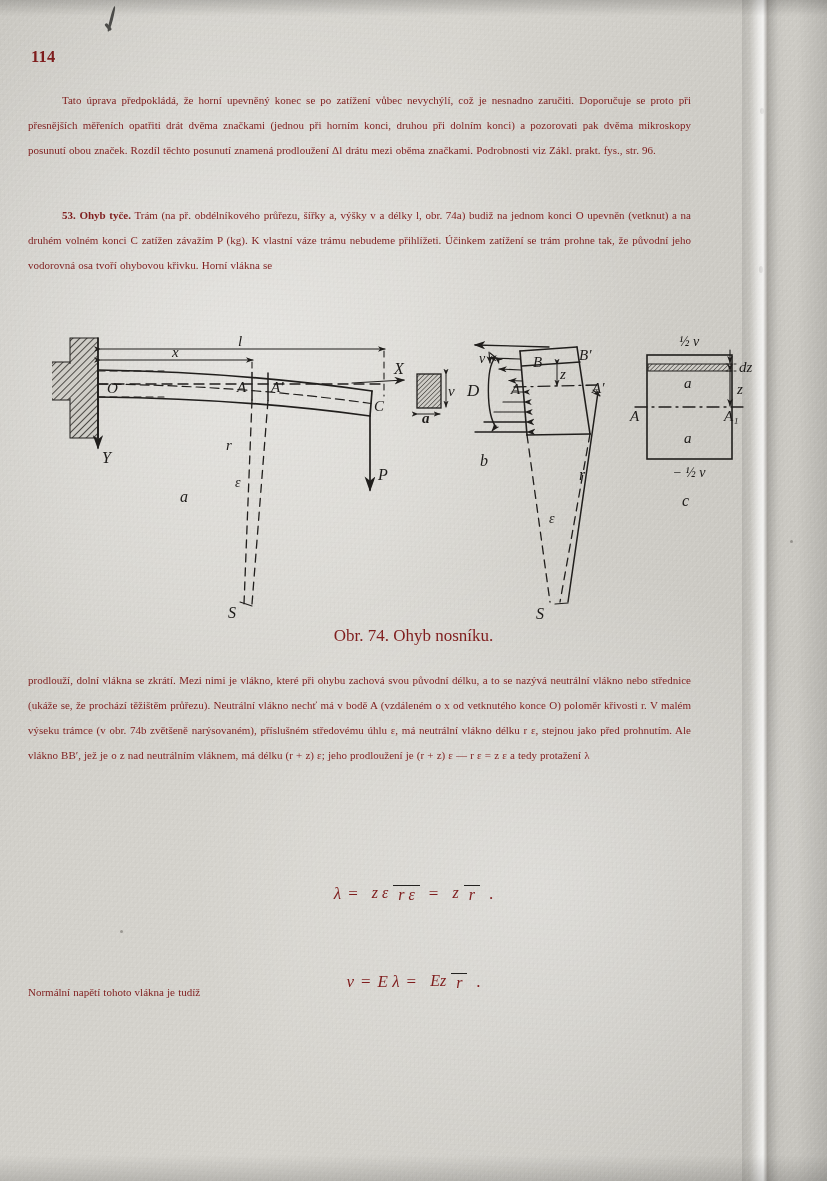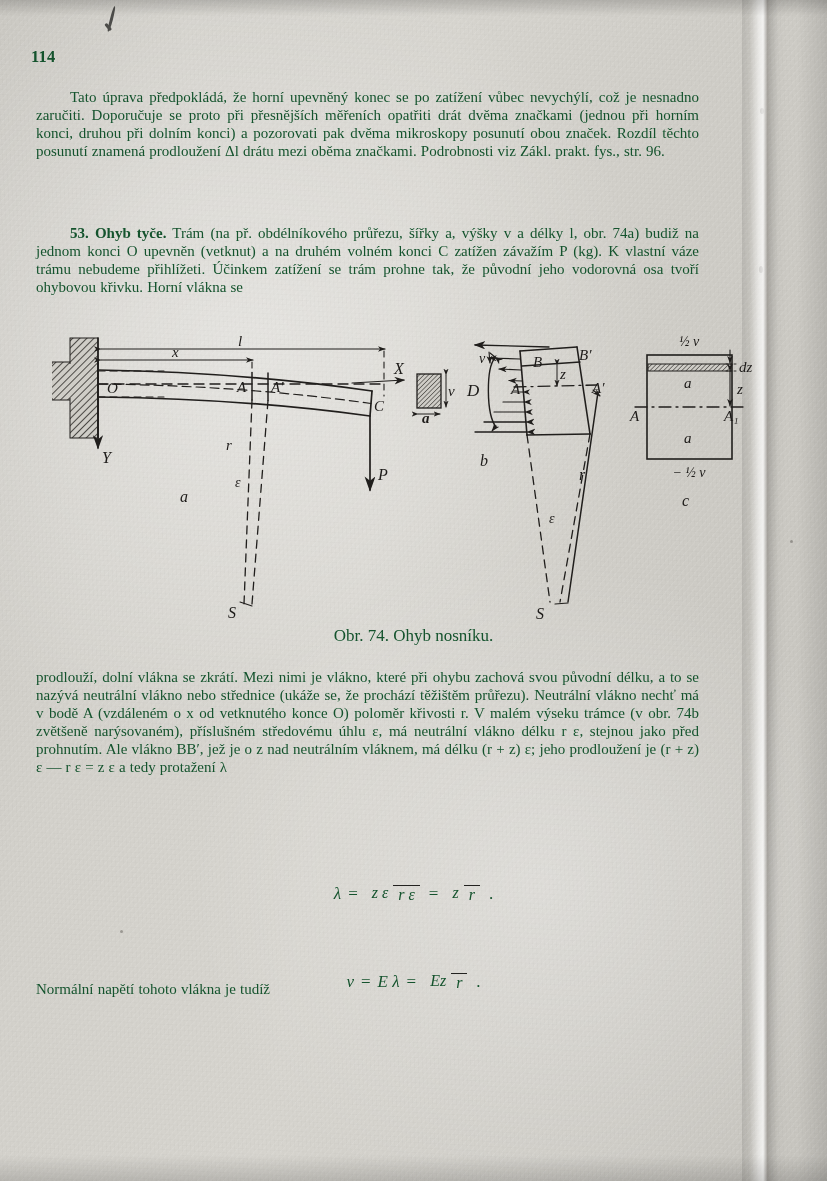--- a/index.html
+++ b/index.html
@@ -6,21 +6,21 @@
     margin: 0; padding: 0;
     background: #8d8d8d;
   }
   .page {
     position: relative;
     width: 827px;
     height: 1181px;
     overflow: hidden;
     background: #cfcdc8;
     font-family: "Liberation Serif", "DejaVu Serif", serif;
-    color: #14532d;
+    color: #7f1d1d;
   }
   
   .paper-base {
     position: absolute; inset: 0;
     background:
       radial-gradient(ellipse 70% 50% at 30% 30%, rgba(255,255,255,0.40), rgba(255,255,255,0) 70%),
       radial-gradient(ellipse 60% 40% at 65% 75%, rgba(255,255,255,0.30), rgba(255,255,255,0) 70%),
       linear-gradient(100deg, #cbc9c3 0%, #d3d1cb 18%, #d6d4ce 45%, #cfcdc7 70%, #c6c4be 100%);
   }
   .paper-noise {
@@ -79,35 +79,35 @@
 
   .folio {
     position: absolute;
     left: 31px; top: 47px;
     font-size: 16.5px;
     font-weight: bold;
     letter-spacing: .2px;
   }
   .tblock {
     position: absolute;
-    left: 36px;
+    left: 28px;
     width: 663px;
-    font-size: 15px;
-    line-height: 18px;
+    font-size: 11px;
+    line-height: 25px;
     text-align: justify;
     text-align-last: left;
     letter-spacing: .0px;
     word-spacing: .4px;
   }
   .tblock p { margin: 0; }
   .tblock p.ind { text-indent: 34px; }
   .bold { font-weight: bold; }
 
   #para-intro { top: 88px; }
-  #para-53    { top: 203px; margin-top: 21px; }
+  #para-53    { top: 203px; }
   #para-after { top: 668px; }
   #para-normal{ top: 937px; margin-top: 43px; }
   #para-last  { top: 1031px; }
 
   .caption {
     position: absolute;
     left: 0; right: 0; top: 626px;
     text-align: center;
     font-size: 17px;
   }

